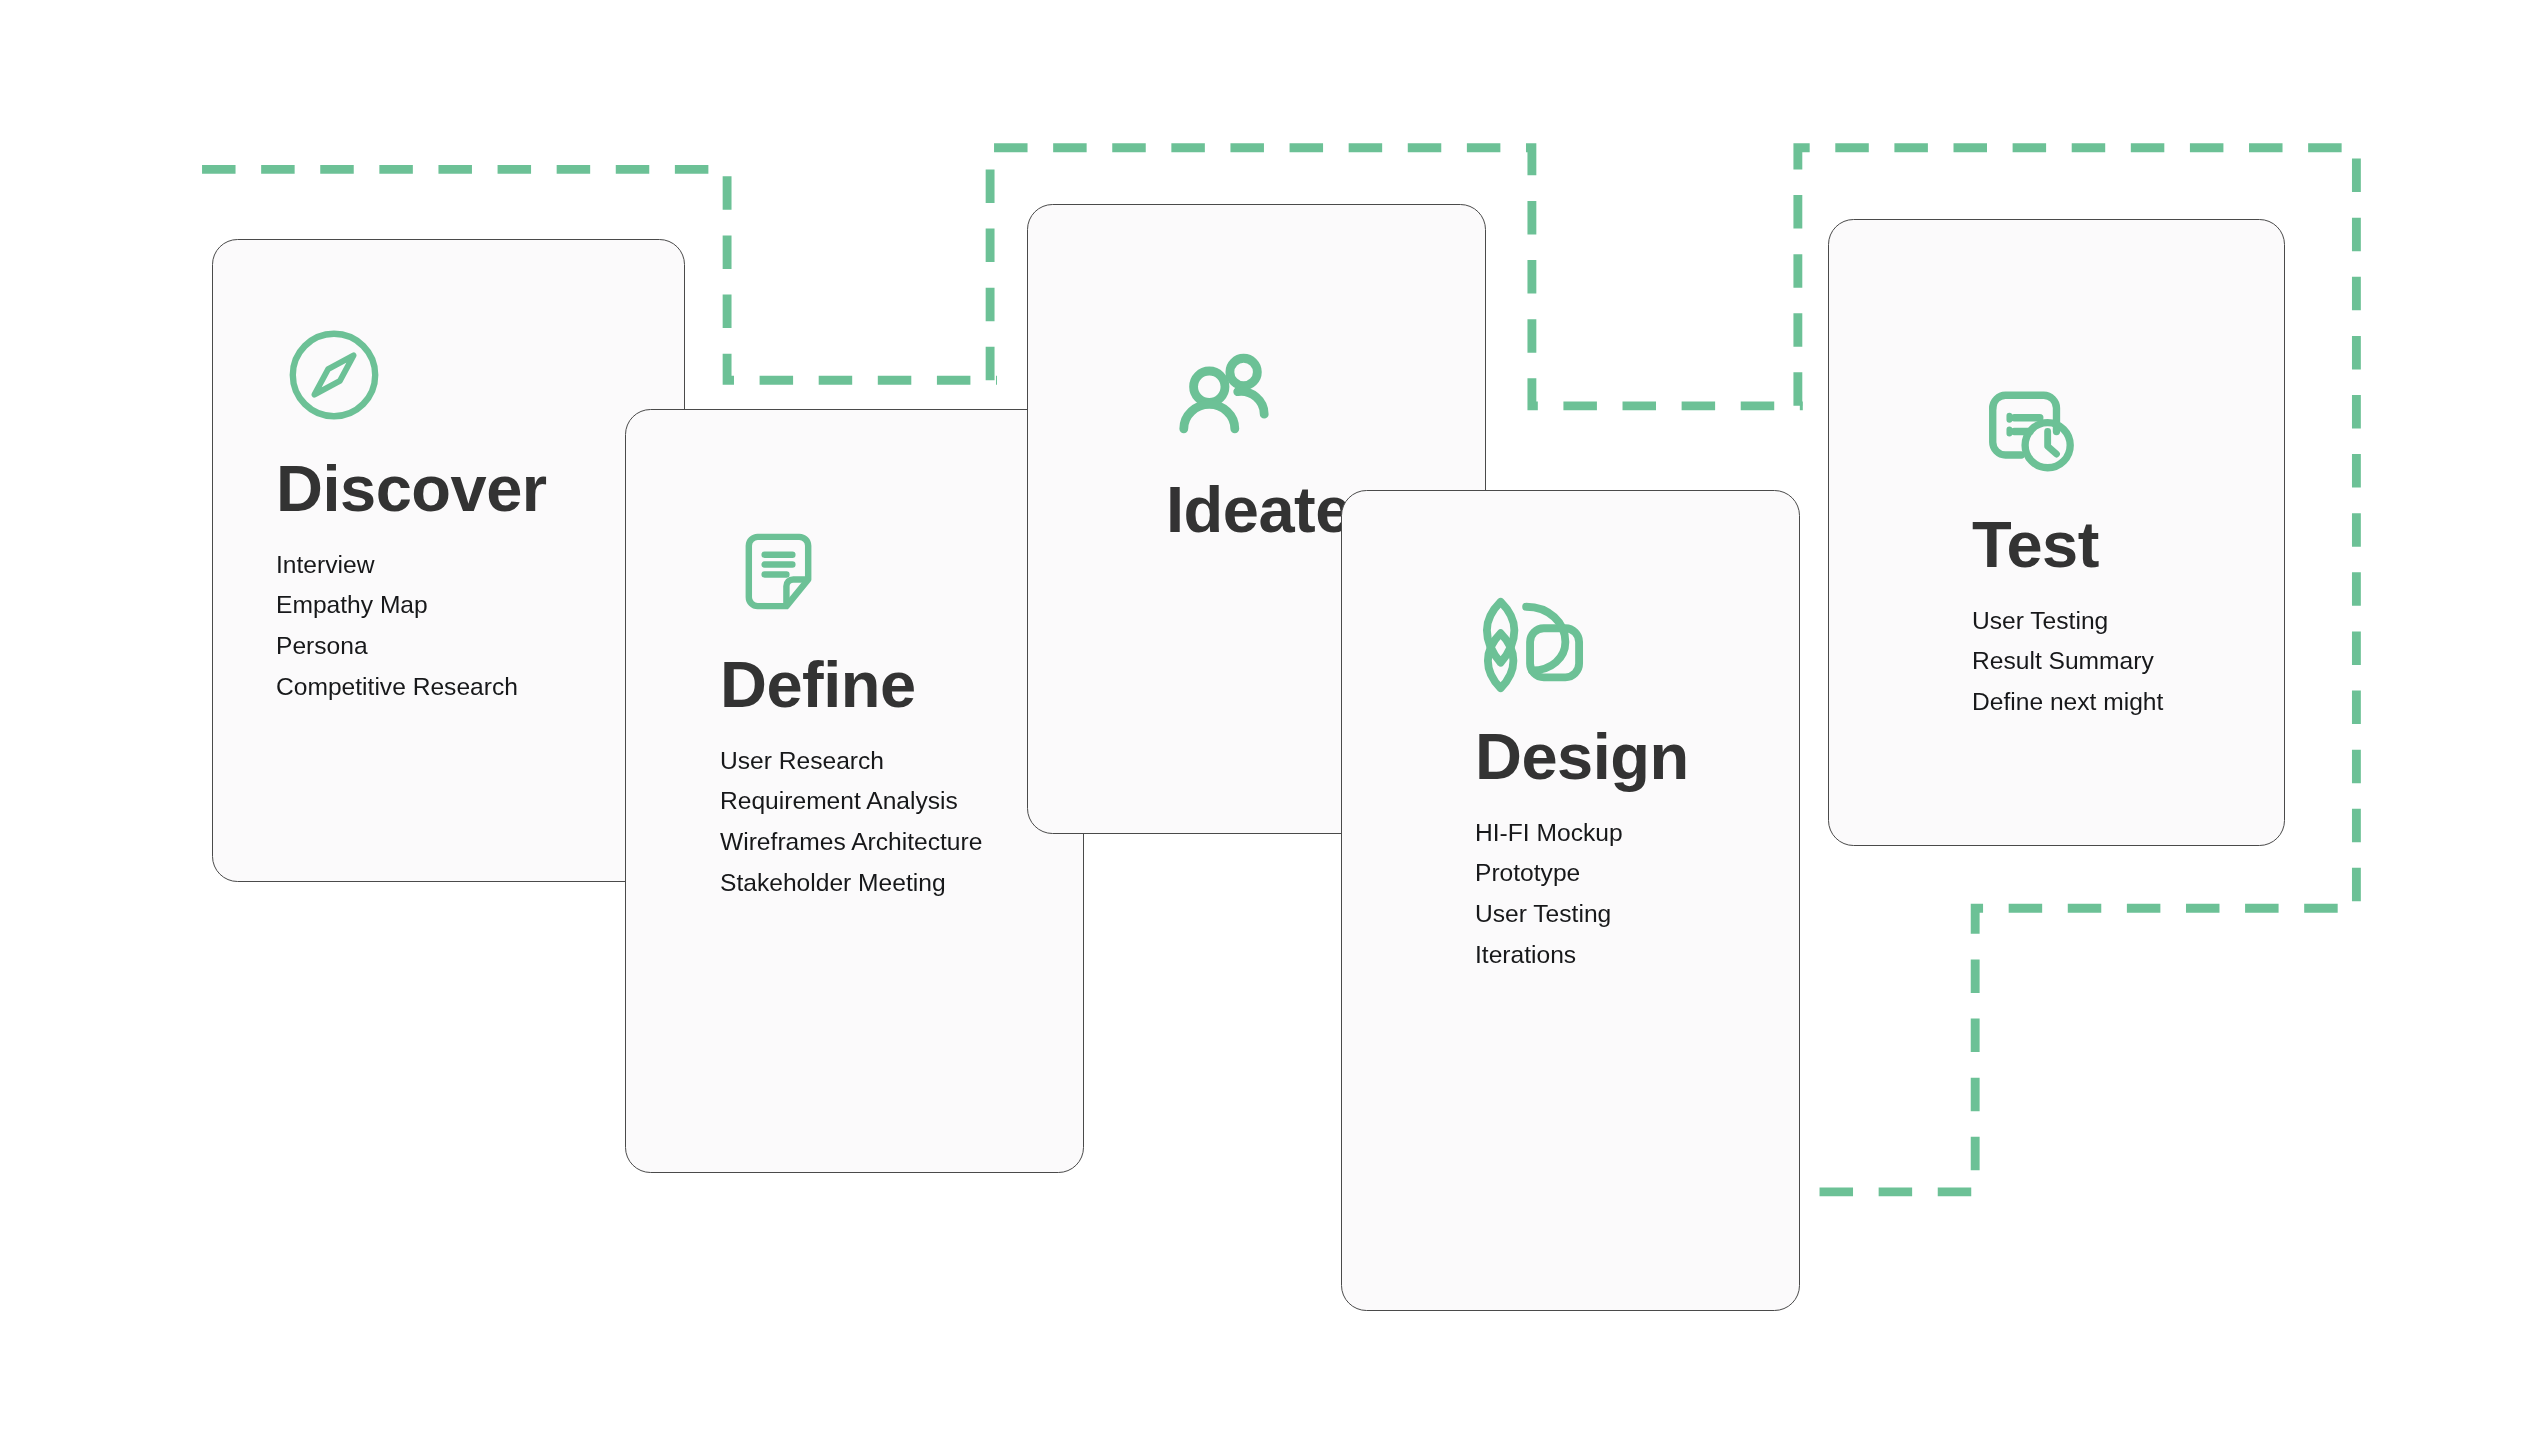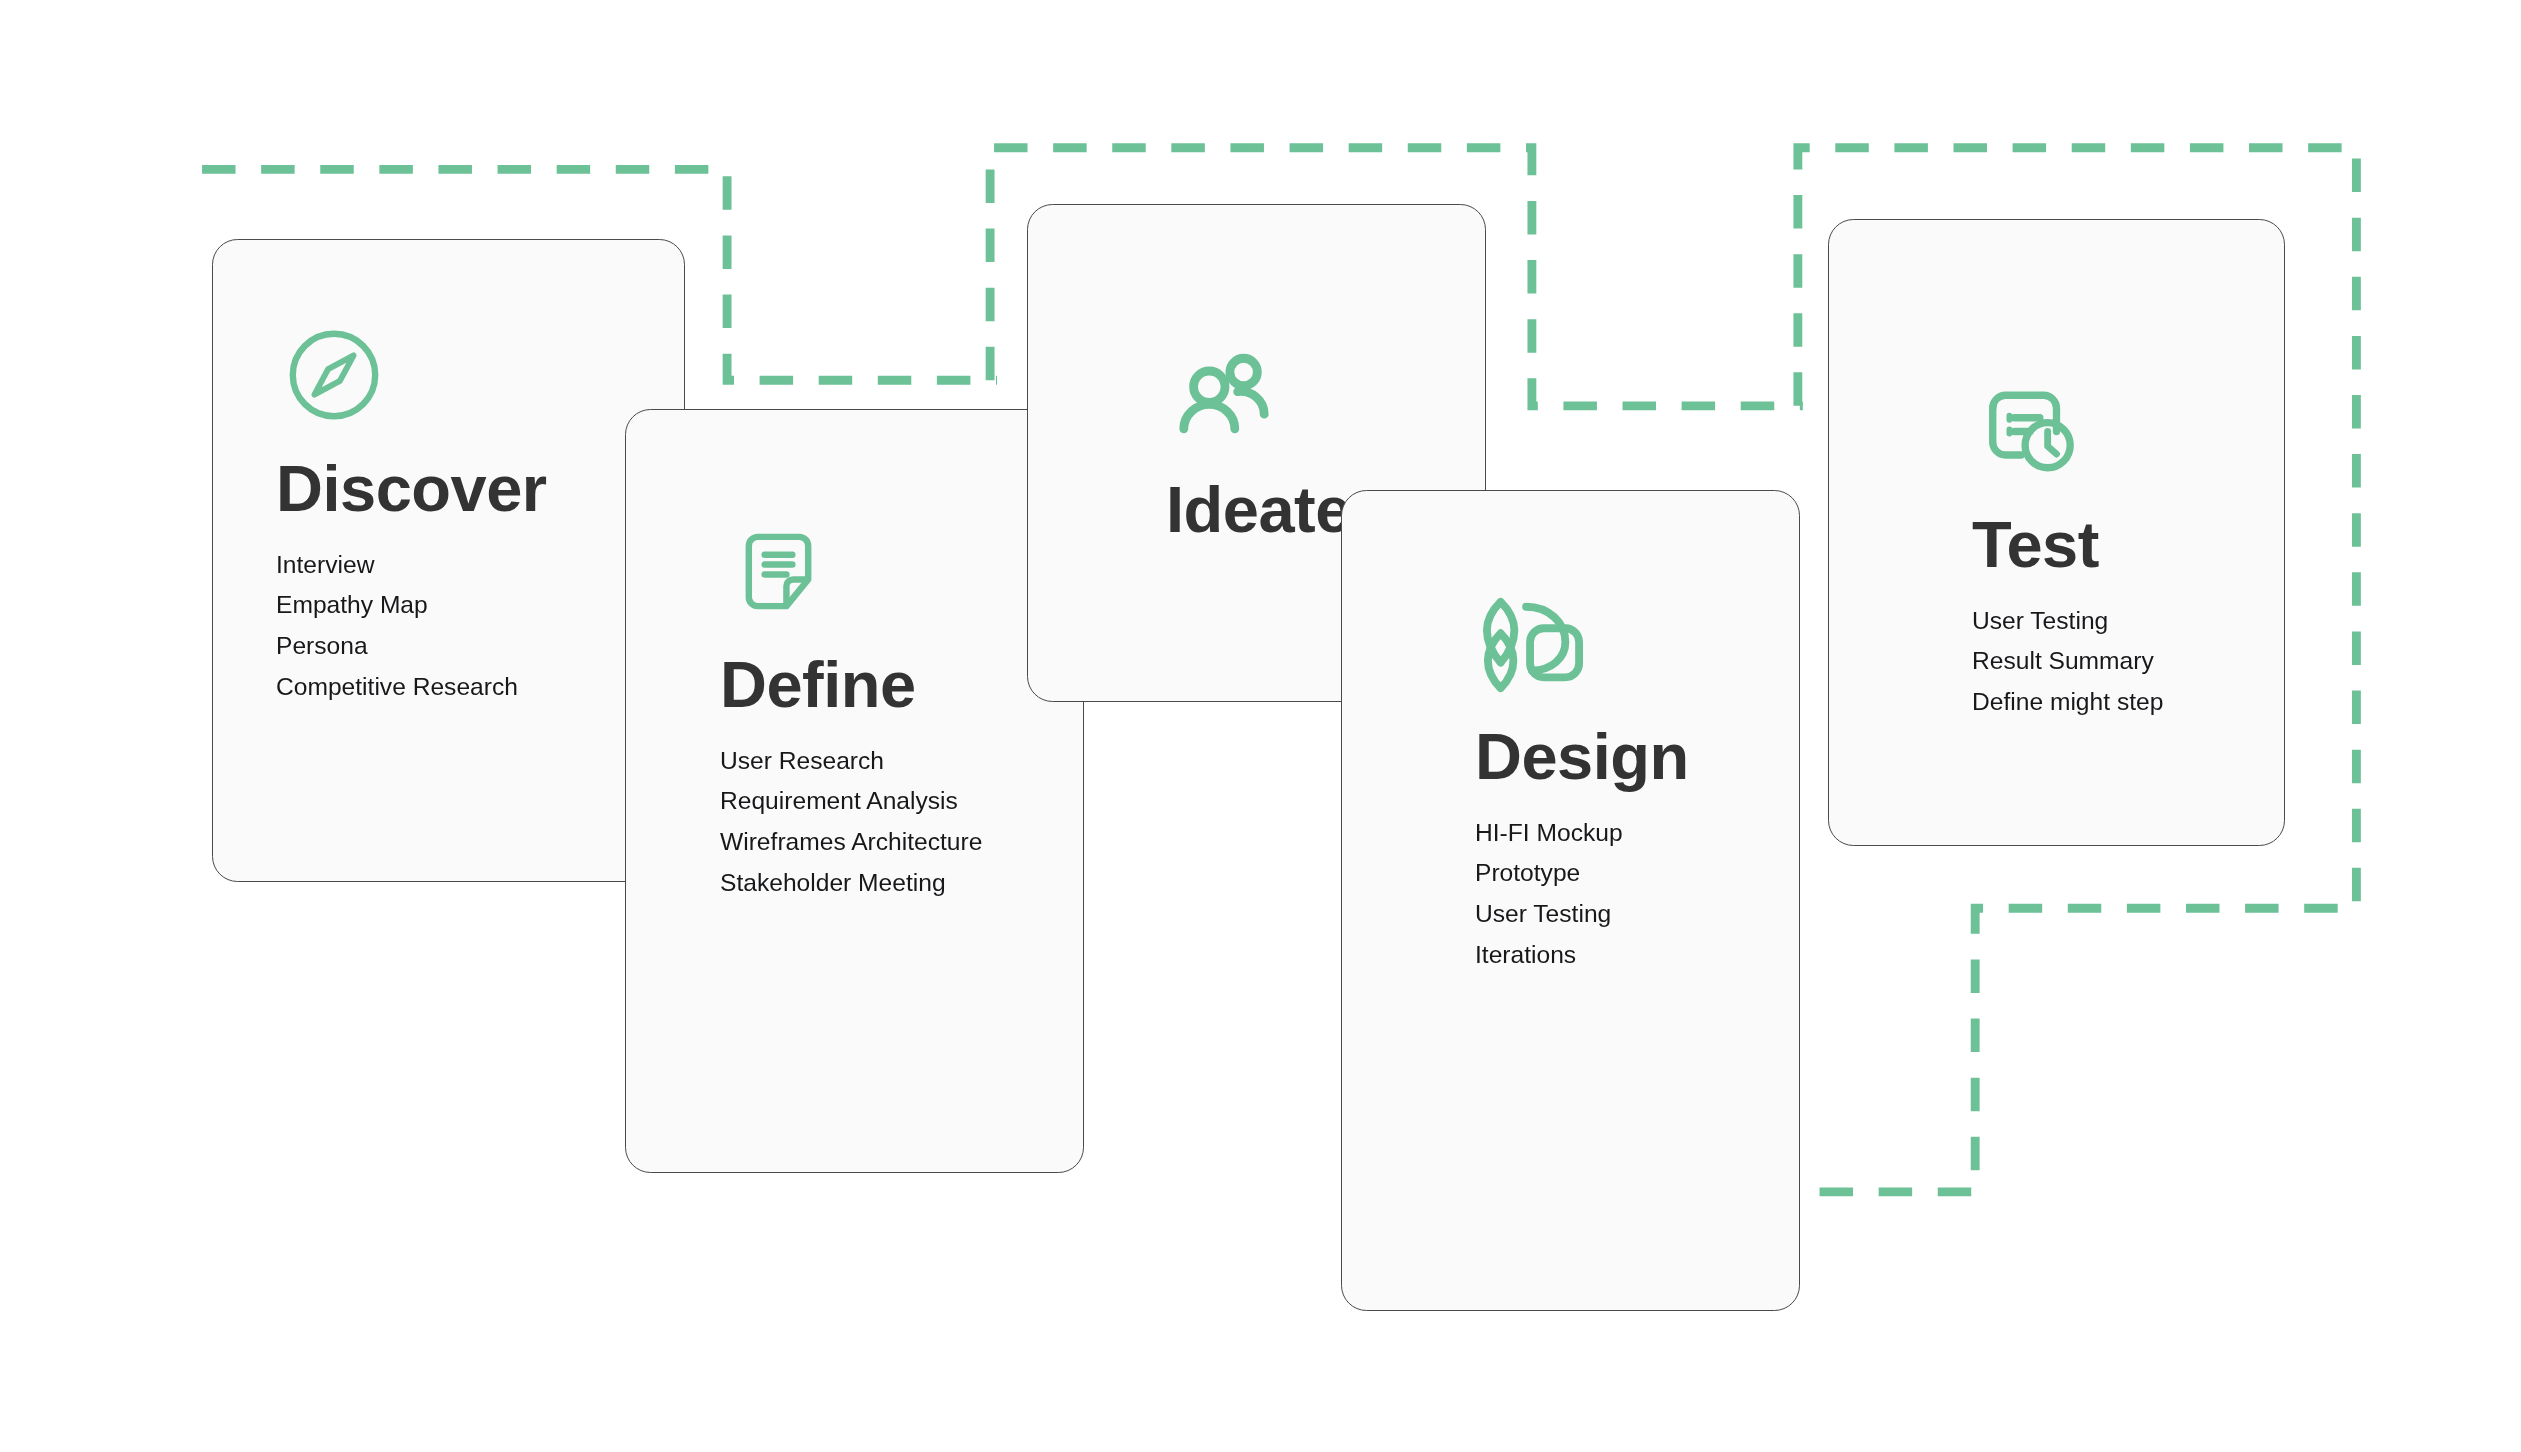--- a/index.html
+++ b/index.html
@@ -112,21 +112,21 @@
       <h2 class="card-title">Define</h2>
       <ul class="card-list">
         <li>User Research</li>
         <li>Requirement Analysis</li>
         <li>Wireframes Architecture</li>
         <li>Stakeholder Meeting</li>
       </ul>
     </div>
   </div>
 
-  <div class="card" style="left:1027px;top:204px;width:459px;height:498px;">
+  <div class="card" style="left:1027px;top:204px;width:459px;height:630px;">
     <div class="card-inner" style="top:133px;padding-left:138px;">
       <span class="icon-wrap">
         <svg width="102" height="93" viewBox="0 0 104 94" fill="none">
           <circle cx="37" cy="37" r="16" stroke="#6CC196" stroke-width="9"></circle>
           <path d="M11 80c0-14 12-25 26-25s26 11 26 25" stroke="#6CC196" stroke-width="9" stroke-linecap="round"></path>
           <circle cx="72" cy="22" r="14" stroke="#6CC196" stroke-width="9"></circle>
           <path d="M66 42c14-2 27 9 27 23" stroke="#6CC196" stroke-width="9" stroke-linecap="round"></path>
         </svg>
       </span>
       <h2 class="card-title">Ideate</h2>
@@ -162,19 +162,19 @@
           <path d="M36 36h26M36 50h16" stroke="#6CC196" stroke-width="7.5" stroke-linecap="round"></path>
           <path d="M31 34v4M31 48v4" stroke="#6CC196" stroke-width="6" stroke-linecap="round"></path>
           <circle cx="70" cy="64" r="23" stroke="#6CC196" stroke-width="7.5"></circle>
           <path d="M70 50v15l9 8" stroke="#6CC196" stroke-width="7" stroke-linecap="round" stroke-linejoin="round"></path>
         </svg>
       </span>
       <h2 class="card-title">Test</h2>
       <ul class="card-list">
         <li>User Testing</li>
         <li>Result Summary</li>
-        <li>Define might step</li>
+        <li>Define next might</li>
       </ul>
     </div>
   </div>
 
 </div>
 
 
 </body></html>

